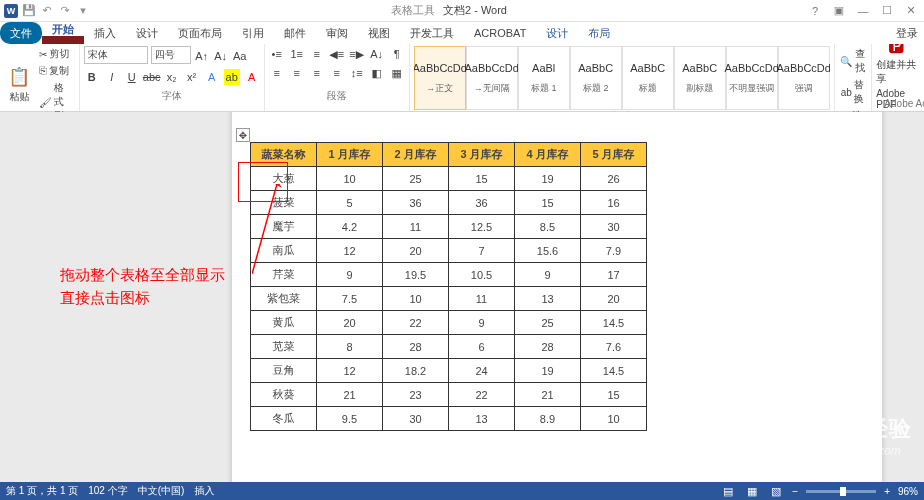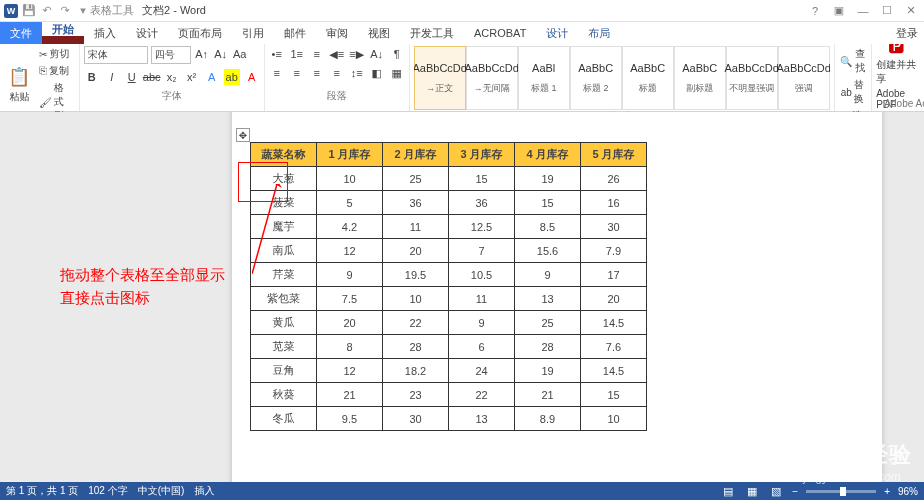--- a/index.html
+++ b/index.html
@@ -2,42 +2,42 @@
 <html><head>
 <meta charset="utf-8">
 <style>
 * { margin: 0; padding: 0; box-sizing: border-box; font-family: "Microsoft YaHei", SimSun, sans-serif; }
 body { background: #fff; font-size: 11px; color: #444; overflow: hidden; width: 924px; height: 500px; position: relative; }
 
 .titlebar { height: 22px; background: #fff; display: flex; align-items: center; border-bottom: 1px solid #e1e1e1; }
 .titlebar .left { display: flex; align-items: center; gap: 4px; padding-left: 4px; }
 .word-icon { width: 14px; height: 14px; background: #2b579a; color: #fff; font-size: 9px; font-weight: bold; display: flex; align-items: center; justify-content: center; border-radius: 2px; }
 .qat-icon { width: 14px; height: 14px; display: flex; align-items: center; justify-content: center; cursor: pointer; opacity: 0.6; }
-.titlebar .center { flex: 1; text-align: center; font-size: 11px; display: flex; align-items: center; gap: 8px; }
+.titlebar .center { flex: 1; text-align: center; font-size: 11px; display: flex; align-items: center; justify-content: center; gap: 8px; }
 .title-context { color: #888; }
 .titlebar .right { display: flex; gap: 10px; padding-right: 6px; }
 .win-btn { width: 14px; height: 14px; display: flex; align-items: center; justify-content: center; cursor: pointer; opacity: 0.7; }
 
 .tabs { height: 22px; background: #fff; display: flex; align-items: stretch; position: relative; }
 .tab { padding: 0 10px; display: flex; align-items: center; font-size: 11px; color: #444; cursor: pointer; }
-.tab.file { background: #3b82f6; color: #fff; }
+.tab.file { background: #0369a1; color: #fff; border-radius: 10px; }
 .tab.active { color: #2b579a; font-weight: bold; border-bottom: 8px solid #7f1d1d; }
 .tab.context { color: #2b579a; }
 .login { position: absolute; right: 6px; top: 0; height: 22px; display: flex; align-items: center; font-size: 11px; color: #444; cursor: pointer; }
 
 .ribbon { height: 68px; background: #fff; border-bottom: 1px solid #d4d4d4; display: flex; }
 .group { border-right: 1px solid #e8e8e8; display: flex; flex-direction: column; justify-content: space-between; padding: 2px 4px 0; }
 .group-label { text-align: center; font-size: 10px; color: #777; padding-bottom: 8px; }
 .group-body { flex: 1; display: flex; align-items: center; gap: 2px; }
 .big-btn { display: flex; flex-direction: column; align-items: center; justify-content: center; width: 40px; height: 52px; font-size: 10px; cursor: pointer; gap: 2px;}
 .big-btn .ic { font-size: 18px; }
 .small-stack { display: flex; flex-direction: column; gap: 1px; font-size: 10px; }
 .small-item { display: flex; align-items: center; gap: 2px; cursor: pointer; padding: 1px 2px; }
 
-.font-group .row1 { display: flex; gap: 3px; align-items: flex-start; }
+.font-group .row1 { display: flex; gap: 3px; align-items: flex-end; }
 .combo { border: 1px solid #c0c0c0; height: 18px; display: flex; align-items: center; padding: 0 3px; font-size: 10px; background: #fff; }
 .font-group .row2 { display: flex; gap: 4px; align-items: center; margin-top: 3px; }
 .tbtn { width: 16px; height: 16px; display: flex; align-items: center; justify-content: center; cursor: pointer; font-size: 11px; }
 
 .styles-group { flex: 1; }
 .styles-gallery { display: flex; gap: 0; height: 64px; overflow: hidden; }
 .style-item { border: 1px solid #e0e0e0; width: 52px; display: flex; flex-direction: column; align-items: center; justify-content: center; cursor: pointer; font-size: 9px; }
 .style-item.sel { border-color: #f0c36d; background: #fdf4e3; }
 .style-item .preview { font-size: 11px; color: #333; }
 .style-item .sname { font-size: 9px; color: #666; margin-top: 8px; }
@@ -53,21 +53,21 @@
 .callout-box { position: absolute; left: -12px; top: 20px; width: 50px; height: 40px; border: 1.5px solid #ff0000; }
 .callout-line { position: absolute; left: 2px; top: 42px; width: 210px; height: 90px; }
 .callout-text { position: absolute; left: -190px; top: 122px; font-size: 15px; color: #ff0000; line-height: 1.5; }
 
 .statusbar { position: absolute; bottom: 0; left: 0; right: 0; height: 18px; background: #2b579a; color: #fff; display: flex; align-items: center; font-size: 10px; padding: 0 6px; }
 .statusbar .sl { display: flex; gap: 10px; }
 .statusbar .sr { margin-left: auto; display: flex; align-items: center; gap: 8px; }
 .zoom-slider { width: 70px; height: 3px; background: #7a9cc6; position: relative; }
 .zoom-thumb { position: absolute; left: 48%; top: -3px; width: 6px; height: 9px; background: #fff; }
 
-.watermark { position: absolute; right: 12px; bottom: 16px; color: rgba(255,255,255,0.85); text-align: center; pointer-events: none; }
+.watermark { position: absolute; right: 12px; bottom: 42px; color: rgba(255,255,255,0.85); text-align: center; pointer-events: none; }
 .watermark .wm1 { font-size: 22px; font-weight: bold; letter-spacing: 1px; }
 .watermark .wm2 { font-size: 12px; font-style: italic; opacity: 0.8; }
 .paw { position: absolute; right: 120px; bottom: 54px; width: 40px; height: 34px; opacity: 0.3; }
 </style>
 </head>
 <body>
 
 <div class="titlebar">
   <div class="left">
     <div class="word-icon">W</div>

